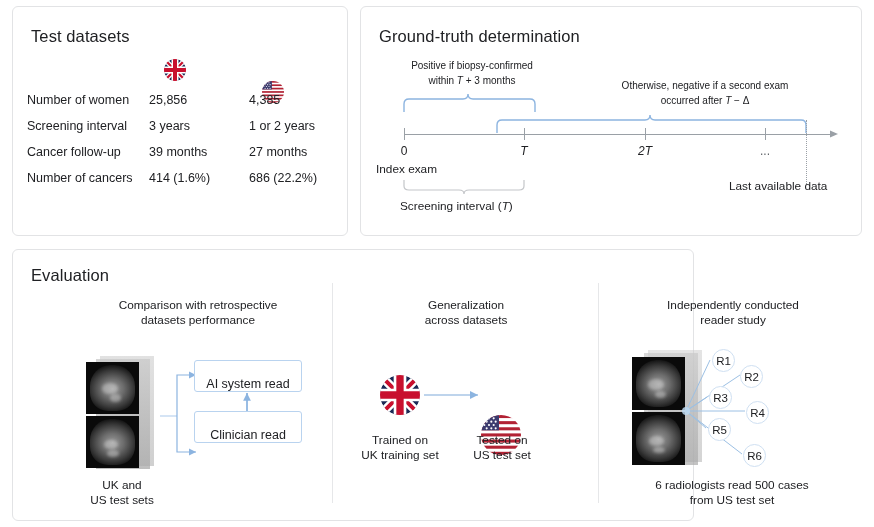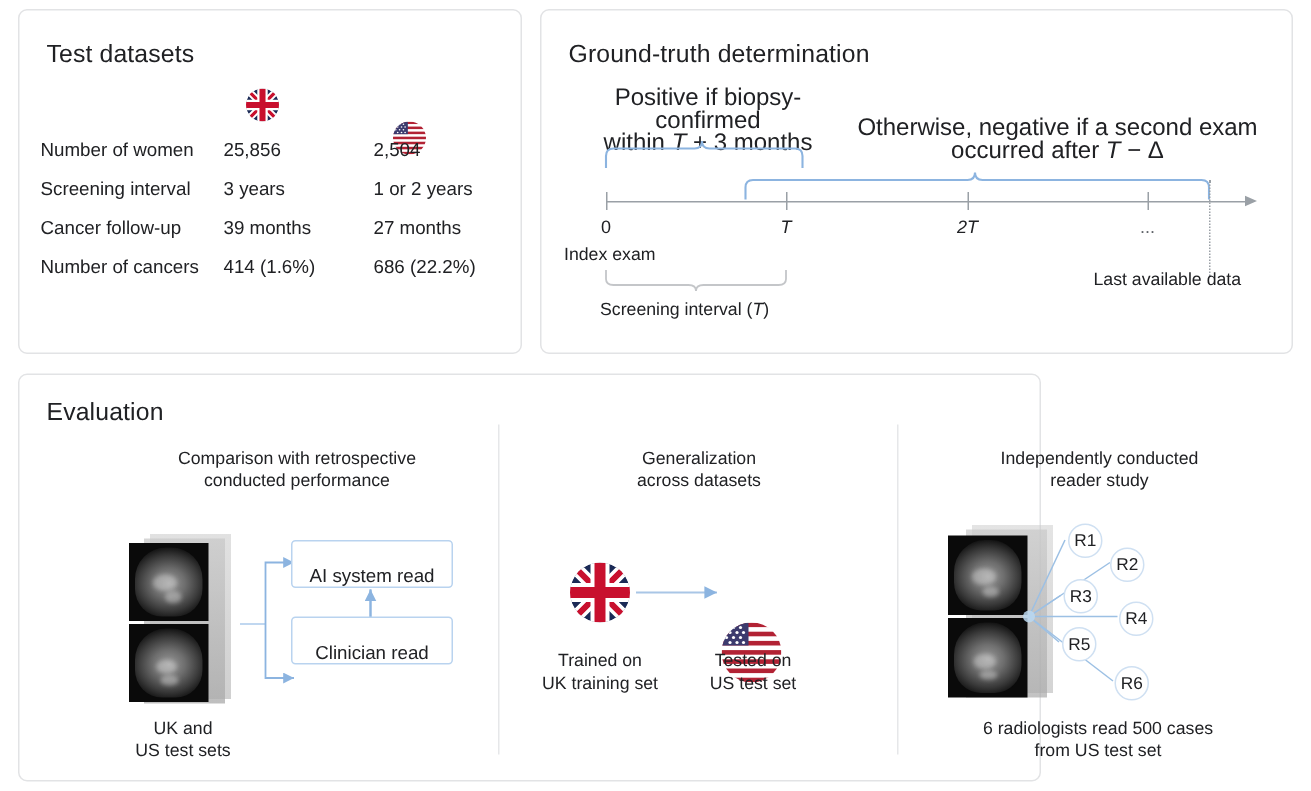--- a/index.html
+++ b/index.html
@@ -25,21 +25,21 @@
   .tbl{position:absolute;left:14px;top:80px;font-size:12.5px;color:#202124;}
   .tbl-row{display:flex;height:26px;align-items:center;}
   .c0{width:122px;flex:0 0 122px;}
   .c1{width:100px;flex:0 0 100px;}
   .c2{width:100px;flex:0 0 100px;}
 
   .flag{border-radius:50%;overflow:hidden;display:block;position:relative;}
   .flag svg{display:block;width:100%;height:100%;}
 
   
-  .tl-note{position:absolute;font-size:16px;color:#202124;line-height:15px;text-align:center;}
+  .tl-note{position:absolute;font-size:10px;color:#202124;line-height:15px;text-align:center;}
   .axis{position:absolute;height:1px;background:#9aa0a6;}
   .tick{position:absolute;width:1px;background:#9aa0a6;}
   .tick-lbl{position:absolute;font-size:12px;color:#202124;text-align:center;white-space:nowrap;}
   .sub-lbl{position:absolute;font-size:11.8px;color:#202124;white-space:nowrap;}
   .dotted{position:absolute;width:0;border-left:1px dotted #9aa0a6;}
   em{font-style:italic;}
 
   
   .divider{position:absolute;width:1px;background:#e6e7e9;}
   .eval-head{position:absolute;font-size:11.8px;color:#202124;line-height:15px;text-align:center;}
@@ -115,21 +115,21 @@
           <circle cx="22" cy="20" r="1.5"></circle>
       </g>
     </svg>
   </div>
 
   <div class="tbl">
 
     <div class="tbl-row">
       <div class="c0">Number of women</div>
       <div class="c1">25,856</div>
-      <div class="c2">2,504</div>
+      <div class="c2">4,385</div>
     </div>
 
 
     <div class="tbl-row">
       <div class="c0">Screening interval</div>
       <div class="c1">3 years</div>
       <div class="c2">1 or 2 years</div>
     </div>
 
     <div class="tbl-row">
@@ -196,21 +196,21 @@
 
 <div class="panel" id="panel-evaluation">
   <div class="panel-title" style="left:18px;top:16px;">Evaluation</div>
 </div>
 
 <div class="divider" style="left:332px;top:283px;height:220px;"></div>
 <div class="divider" style="left:598px;top:283px;height:220px;"></div>
 
 <div class="eval-head" style="left:78px;top:298px;width:240px;">
   <span>Comparison with retrospective</span><br>
-  <span>conducted performance</span>
+  <span>datasets performance</span>
 </div>
 
 <div class="mstack" style="left:86px;top:362px;width:72px;height:108px;">
   <div class="mback" style="left:14px;top:-6px;width:54px;height:110px;opacity:.55;"></div>
   <div class="mback" style="left:10px;top:-3px;width:54px;height:110px;opacity:.75;"></div>
   <div class="mimg" style="left:0px;top:0px;width:53px;height:52px;">
     <div class="breast"></div>
     <div class="tis" style="left:30%;top:40%;width:30%;height:22%;"></div>
     <div class="tis" style="left:46%;top:62%;width:20%;height:14%;"></div>
   </div>

